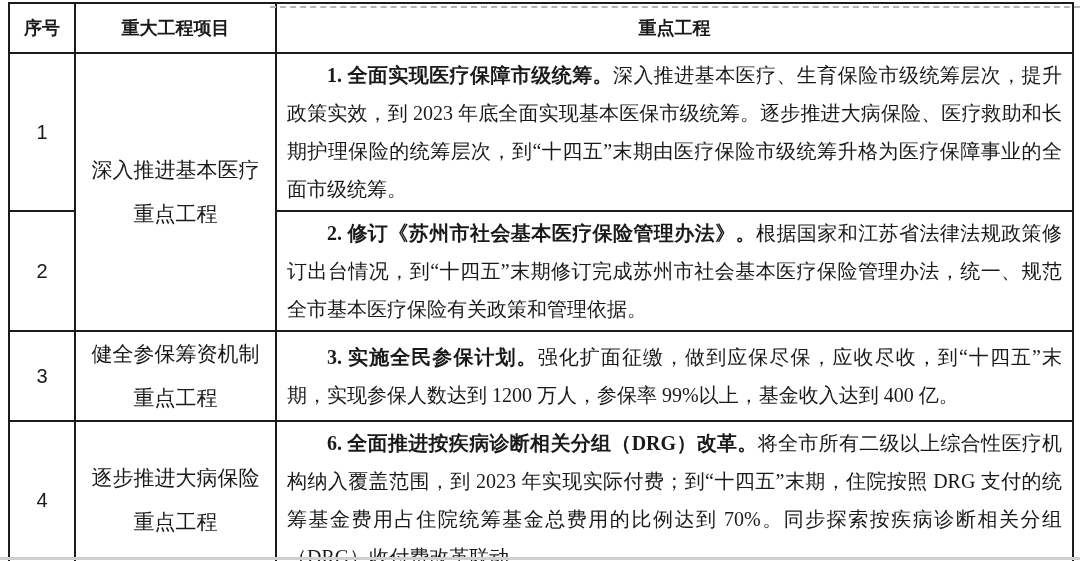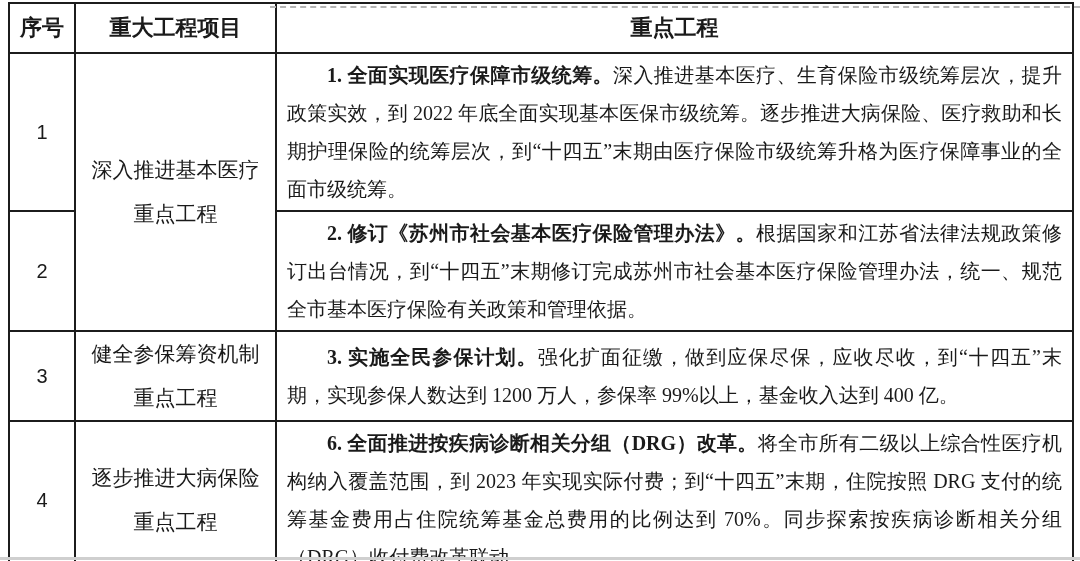--- a/index.html
+++ b/index.html
@@ -39,21 +39,21 @@
 
   tr.header-row { height: 50px; }
   tr.row-1 { height: 158px; }
   tr.row-2 { height: 114px; }
   tr.row-3 { height: 76px; }
   tr.row-4 { height: 155px; }
 
   .main-table th {
     font-family: "Liberation Sans", "DejaVu Sans", sans-serif;
     font-weight: bold;
-    font-size: 22px;
+    font-size: 18px;
     text-align: center;
     border-radius: 19px;
   }
   td.num-cell {
     font-family: "Liberation Sans", "DejaVu Sans", sans-serif;
     font-size: 20px;
     text-align: center;
   }
   td.proj-cell {
     font-family: "Liberation Sans", "DejaVu Sans", sans-serif;
@@ -91,21 +91,21 @@
       <th>重点工程</th>
     </tr>
 
     <tr class="row-1">
       <td class="num-cell">1</td>
       <td class="proj-cell" rowspan="2">
         <span>深入推进基本医疗</span><br>
         <span>重点工程</span>
       </td>
       <td class="cont-cell">
-        <p><span class="lead">1. 全面实现医疗保障市级统筹。</span><span>深入推进基本医疗、生育保险市级统筹层次，提升政策实效，到 2022 年底全面实现基本医保市级统筹。逐步推进大病保险、医疗救助和长期护理保险的统筹层次，到“十四五”末期由医疗保险市级统筹升格为医疗保障事业的全面市级统筹。</span></p>
+        <p><span class="lead">1. 全面实现医疗保障市级统筹。</span><span>深入推进基本医疗、生育保险市级统筹层次，提升政策实效，到 2023 年底全面实现基本医保市级统筹。逐步推进大病保险、医疗救助和长期护理保险的统筹层次，到“十四五”末期由医疗保险市级统筹升格为医疗保障事业的全面市级统筹。</span></p>
       </td>
     </tr>
 
     <tr class="row-2">
       <td class="num-cell">2</td>
       <td class="cont-cell">
         <p><span class="lead">2. 修订《苏州市社会基本医疗保险管理办法》。</span><span>根据国家和江苏省法律法规政策修订出台情况，到“十四五”末期修订完成苏州市社会基本医疗保险管理办法，统一、规范全市基本医疗保险有关政策和管理依据。</span></p>
       </td>
     </tr>
 

